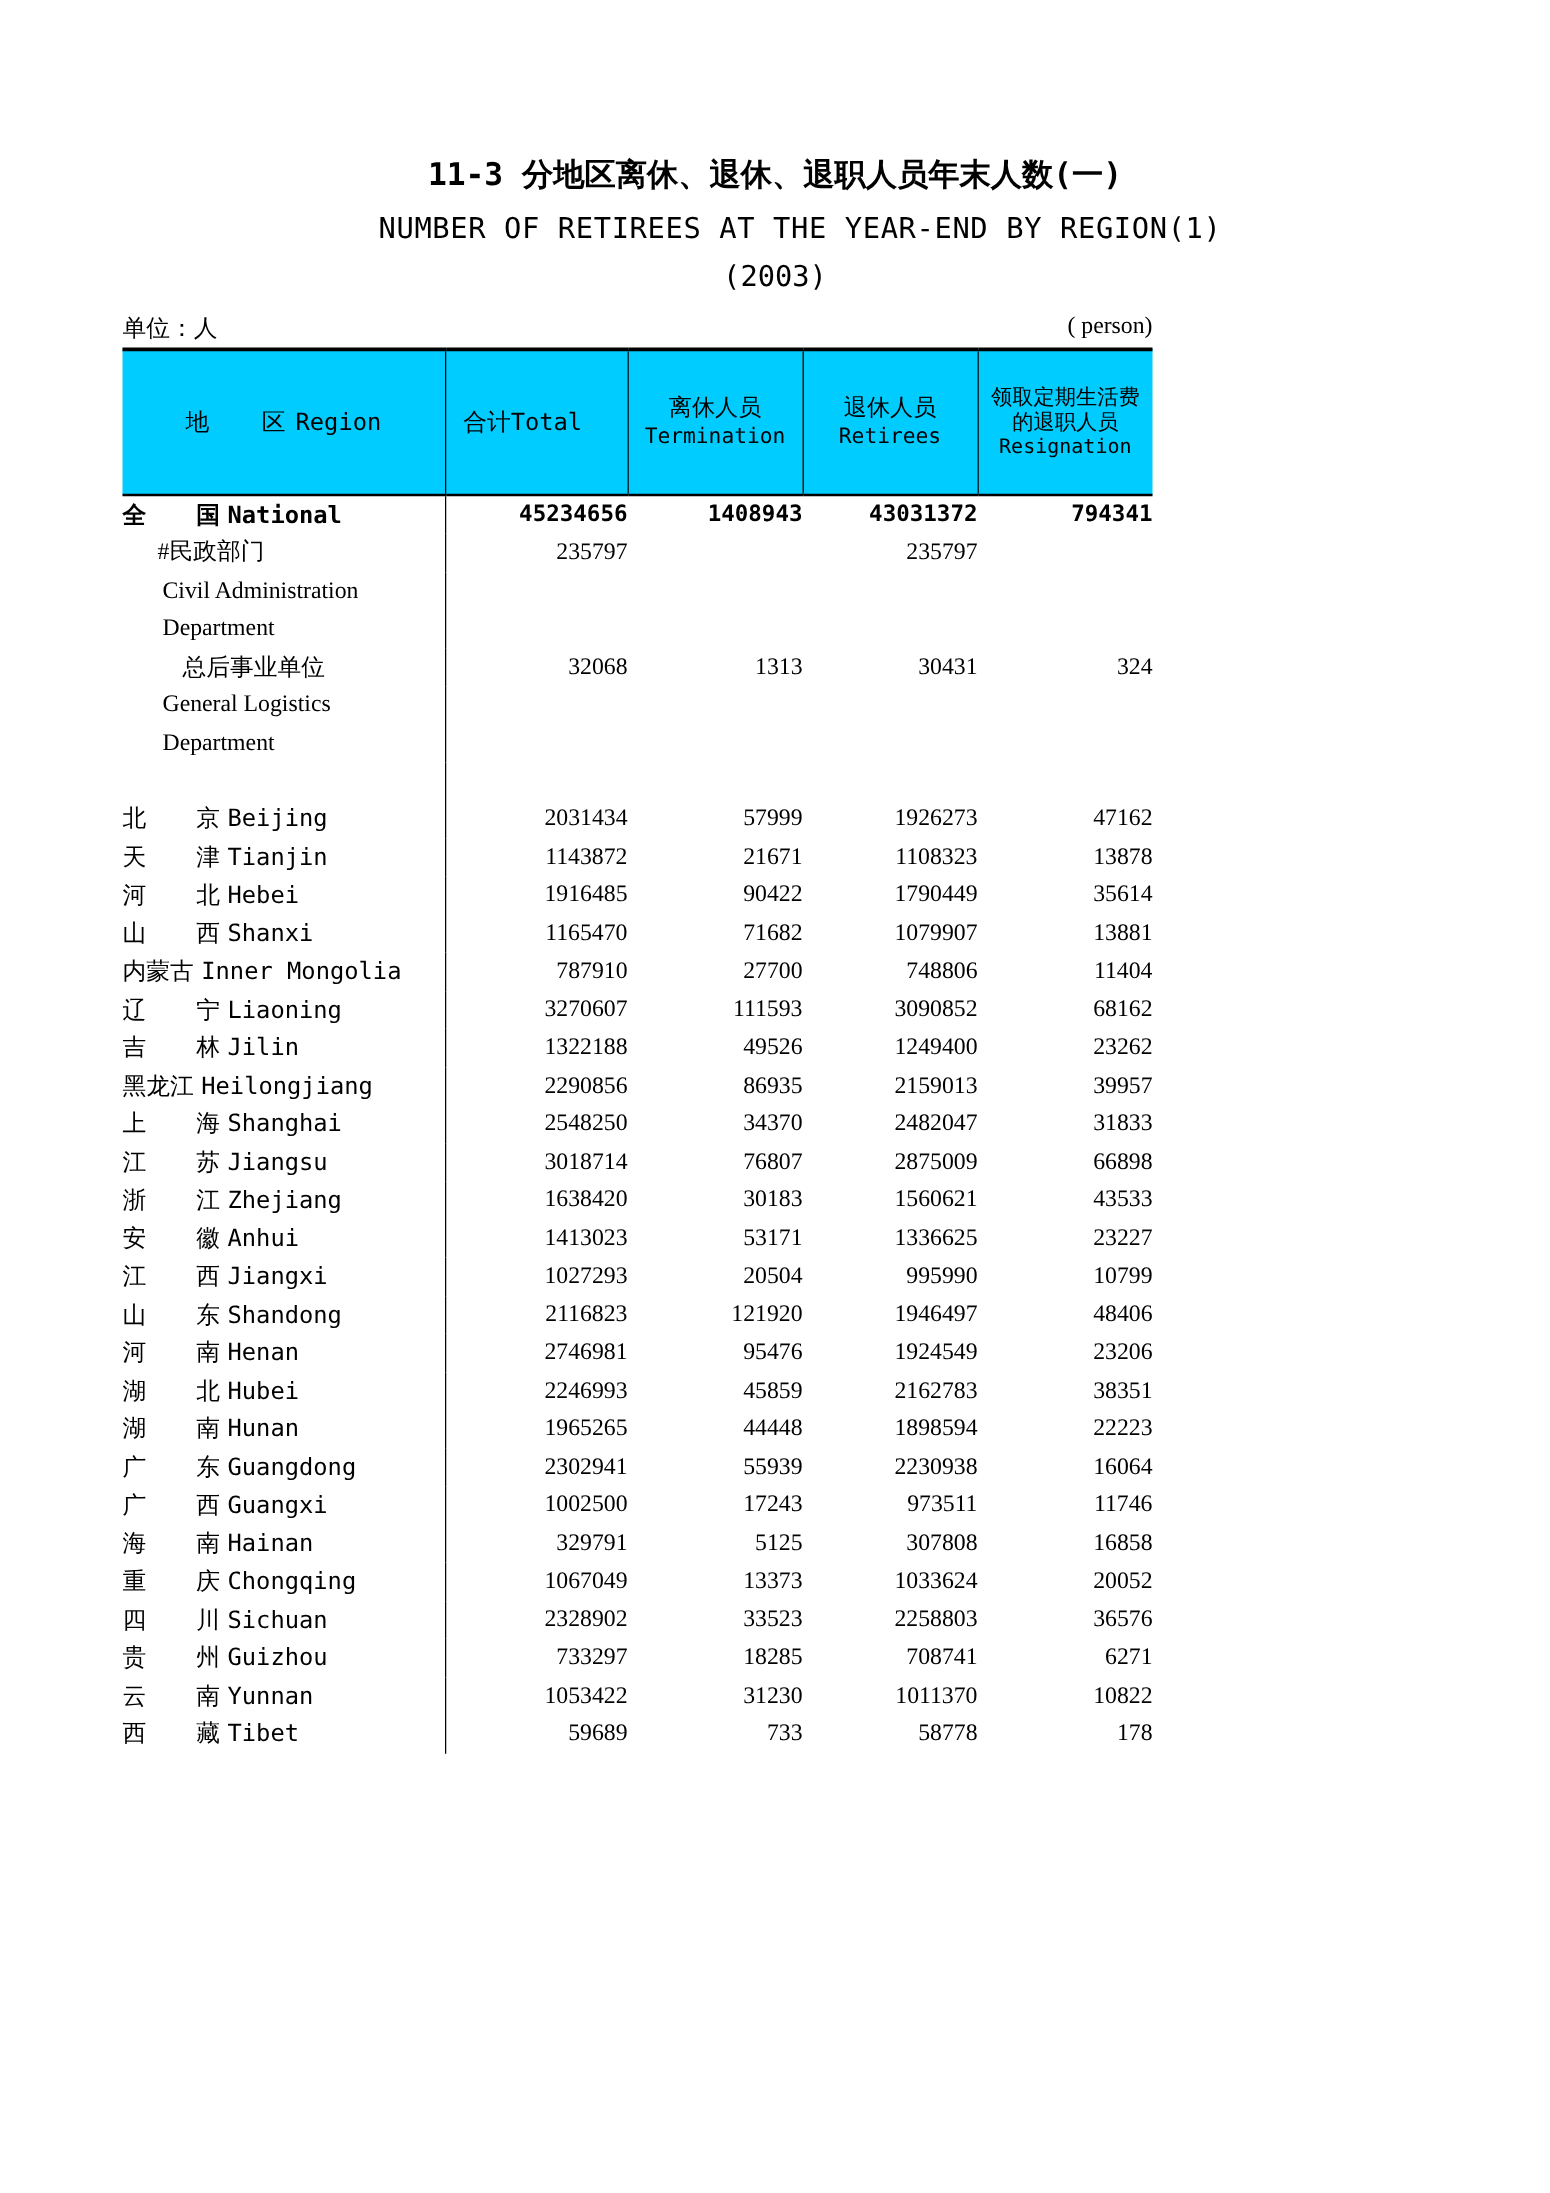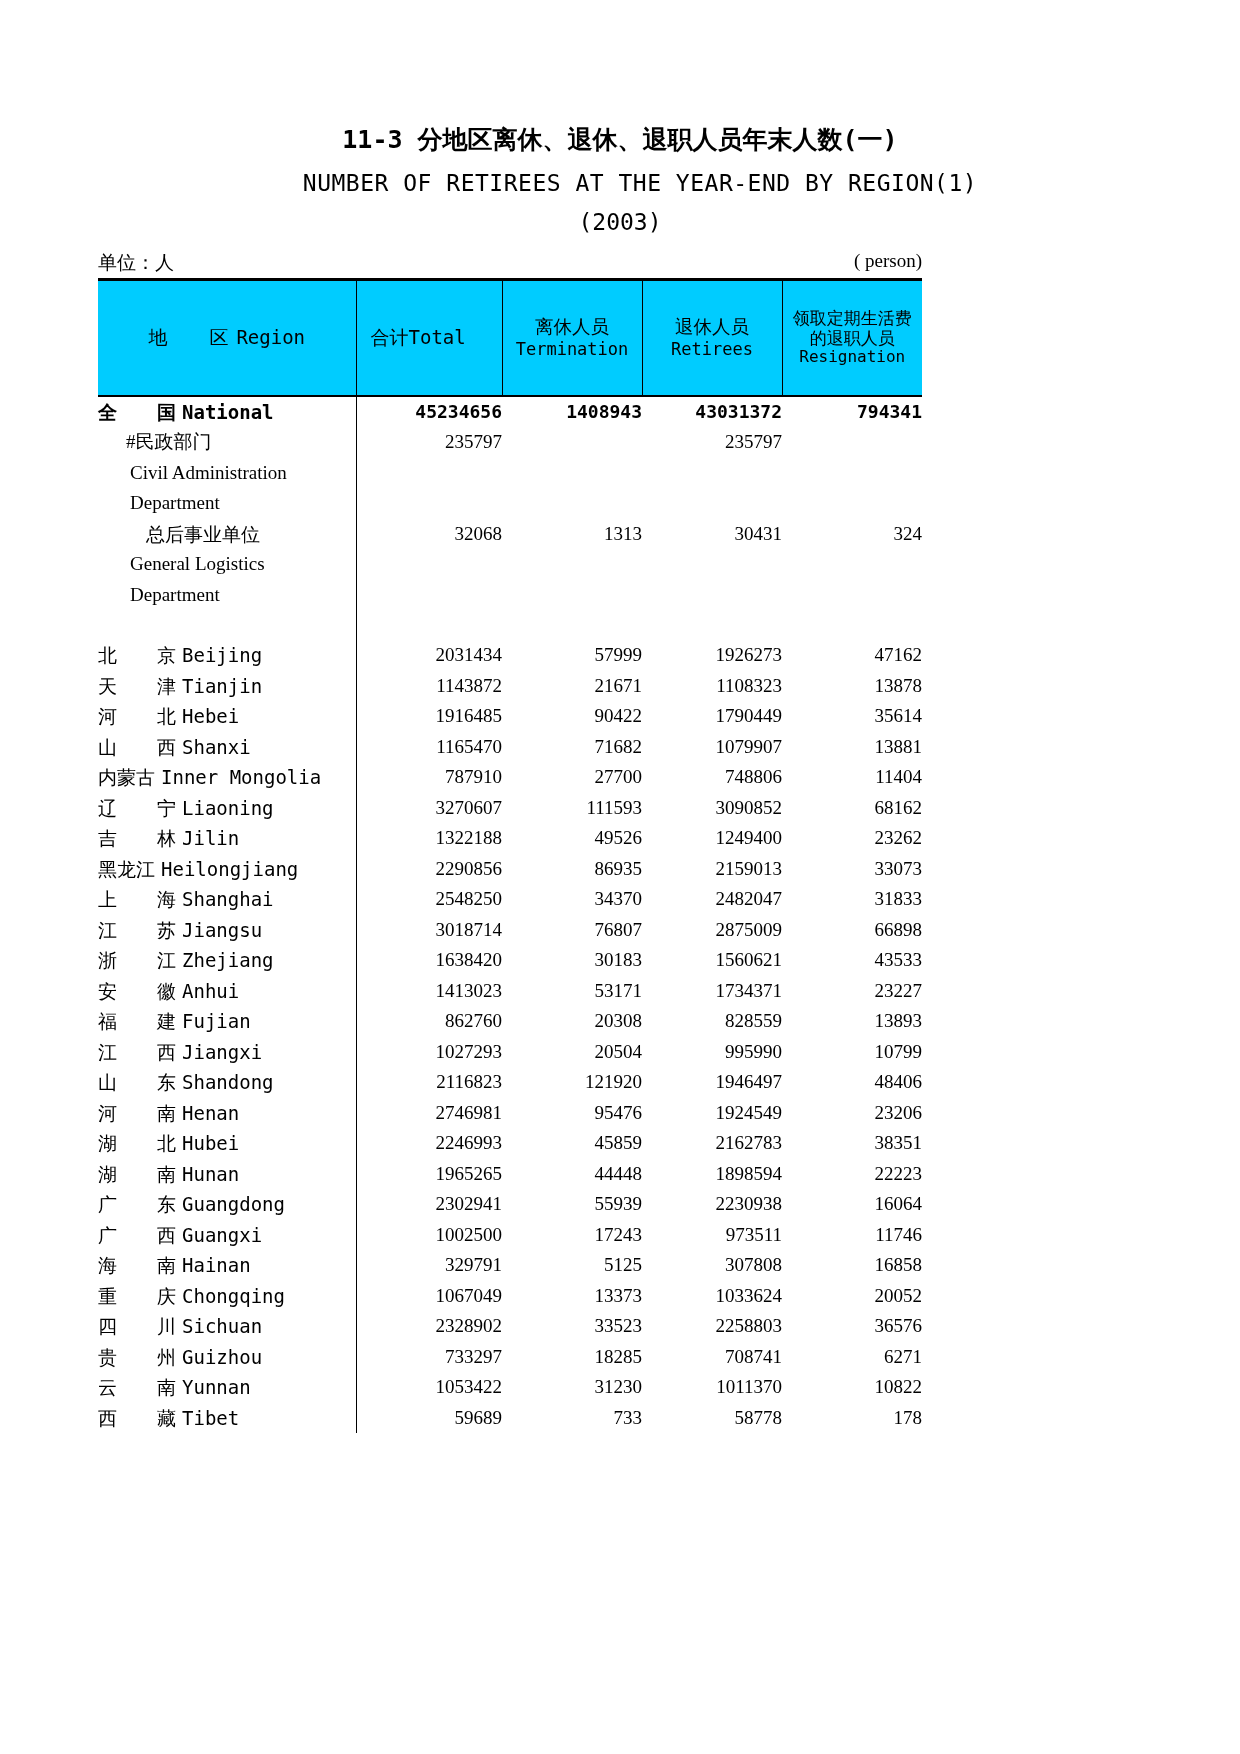--- a/index.html
+++ b/index.html
@@ -339,21 +339,21 @@
             <td class="c-num">1322188</td>
             <td class="c-num">49526</td>
             <td class="c-num">1249400</td>
             <td class="c-num">23262</td>
           </tr>
           <tr>
             <td class="c-region"><span class="lbl-cn">黑龙江</span><span class="gap-sm"></span><span class="lbl-en">Heilongjiang</span></td>
             <td class="c-num">2290856</td>
             <td class="c-num">86935</td>
             <td class="c-num">2159013</td>
-            <td class="c-num">33073</td>
+            <td class="c-num">39957</td>
           </tr>
           <tr>
             <td class="c-region"><span class="lbl-cn">上</span><span class="gap1"></span><span class="lbl-cn">海</span><span class="gap-sm"></span><span class="lbl-en">Shanghai</span></td>
             <td class="c-num">2548250</td>
             <td class="c-num">34370</td>
             <td class="c-num">2482047</td>
             <td class="c-num">31833</td>
           </tr>
           <tr>
             <td class="c-region"><span class="lbl-cn">江</span><span class="gap1"></span><span class="lbl-cn">苏</span><span class="gap-sm"></span><span class="lbl-en">Jiangsu</span></td>
@@ -366,29 +366,22 @@
             <td class="c-region"><span class="lbl-cn">浙</span><span class="gap1"></span><span class="lbl-cn">江</span><span class="gap-sm"></span><span class="lbl-en">Zhejiang</span></td>
             <td class="c-num">1638420</td>
             <td class="c-num">30183</td>
             <td class="c-num">1560621</td>
             <td class="c-num">43533</td>
           </tr>
           <tr>
             <td class="c-region"><span class="lbl-cn">安</span><span class="gap1"></span><span class="lbl-cn">徽</span><span class="gap-sm"></span><span class="lbl-en">Anhui</span></td>
             <td class="c-num">1413023</td>
             <td class="c-num">53171</td>
-            <td class="c-num">1734371</td>
+            <td class="c-num">1336625</td>
             <td class="c-num">23227</td>
-          </tr>
-          <tr>
-            <td class="c-region"><span class="lbl-cn">福</span><span class="gap1"></span><span class="lbl-cn">建</span><span class="gap-sm"></span><span class="lbl-en">Fujian</span></td>
-            <td class="c-num">862760</td>
-            <td class="c-num">20308</td>
-            <td class="c-num">828559</td>
-            <td class="c-num">13893</td>
           </tr>
           <tr>
             <td class="c-region"><span class="lbl-cn">江</span><span class="gap1"></span><span class="lbl-cn">西</span><span class="gap-sm"></span><span class="lbl-en">Jiangxi</span></td>
             <td class="c-num">1027293</td>
             <td class="c-num">20504</td>
             <td class="c-num">995990</td>
             <td class="c-num">10799</td>
           </tr>
           <tr>
             <td class="c-region"><span class="lbl-cn">山</span><span class="gap1"></span><span class="lbl-cn">东</span><span class="gap-sm"></span><span class="lbl-en">Shandong</span></td>

